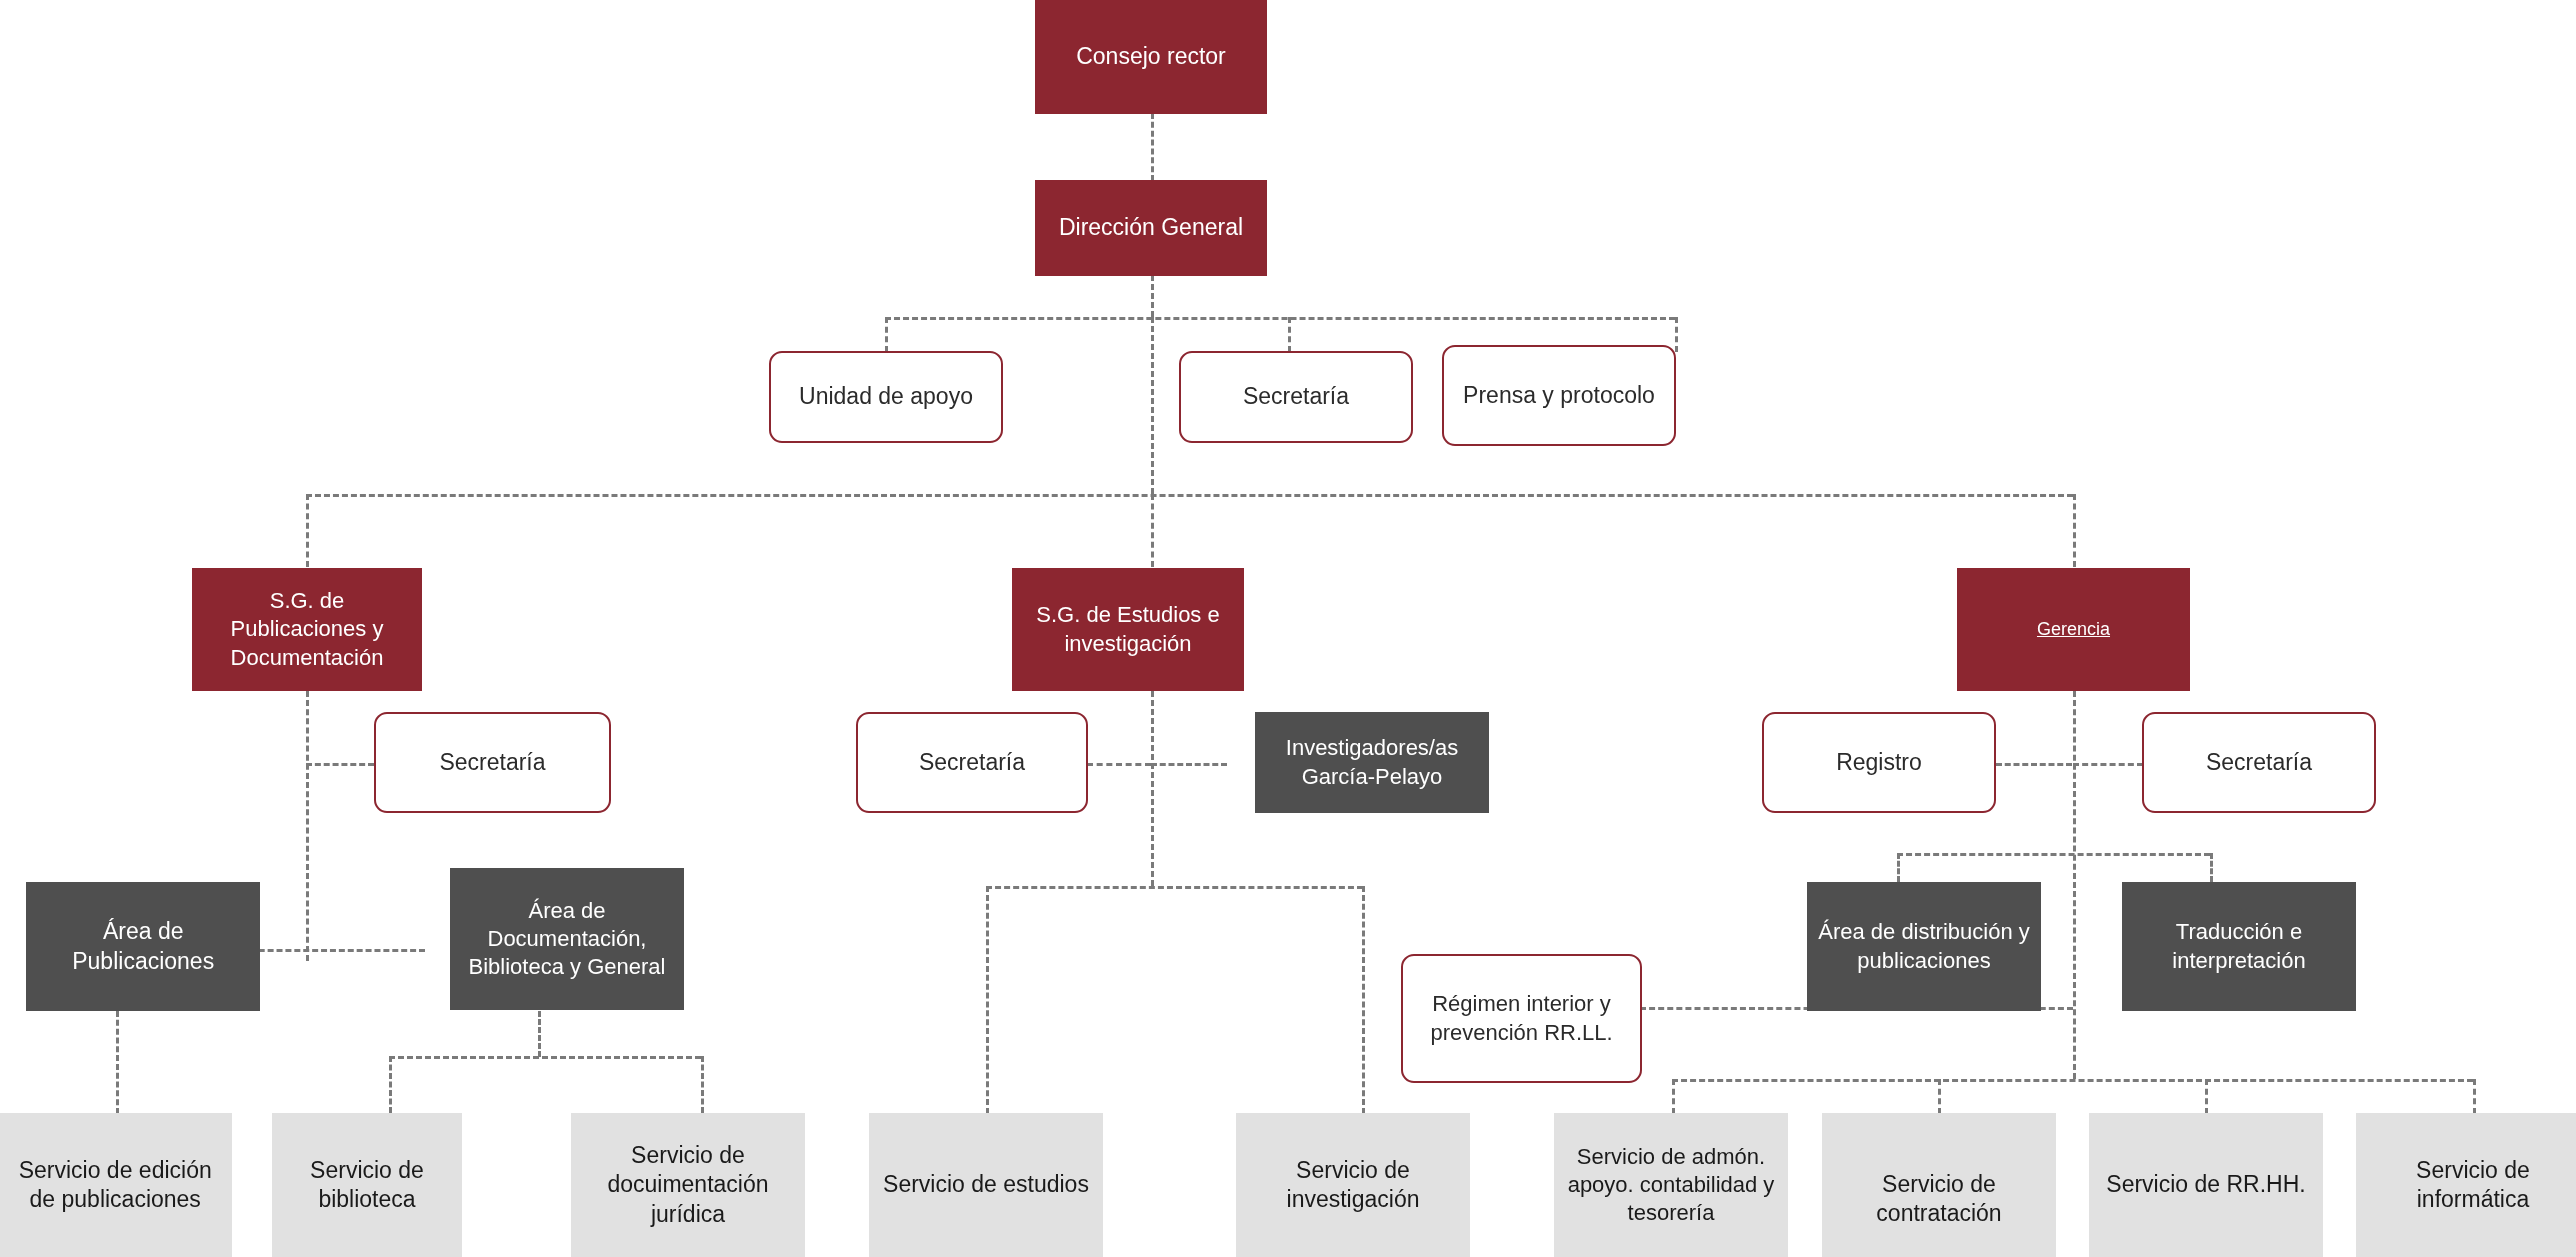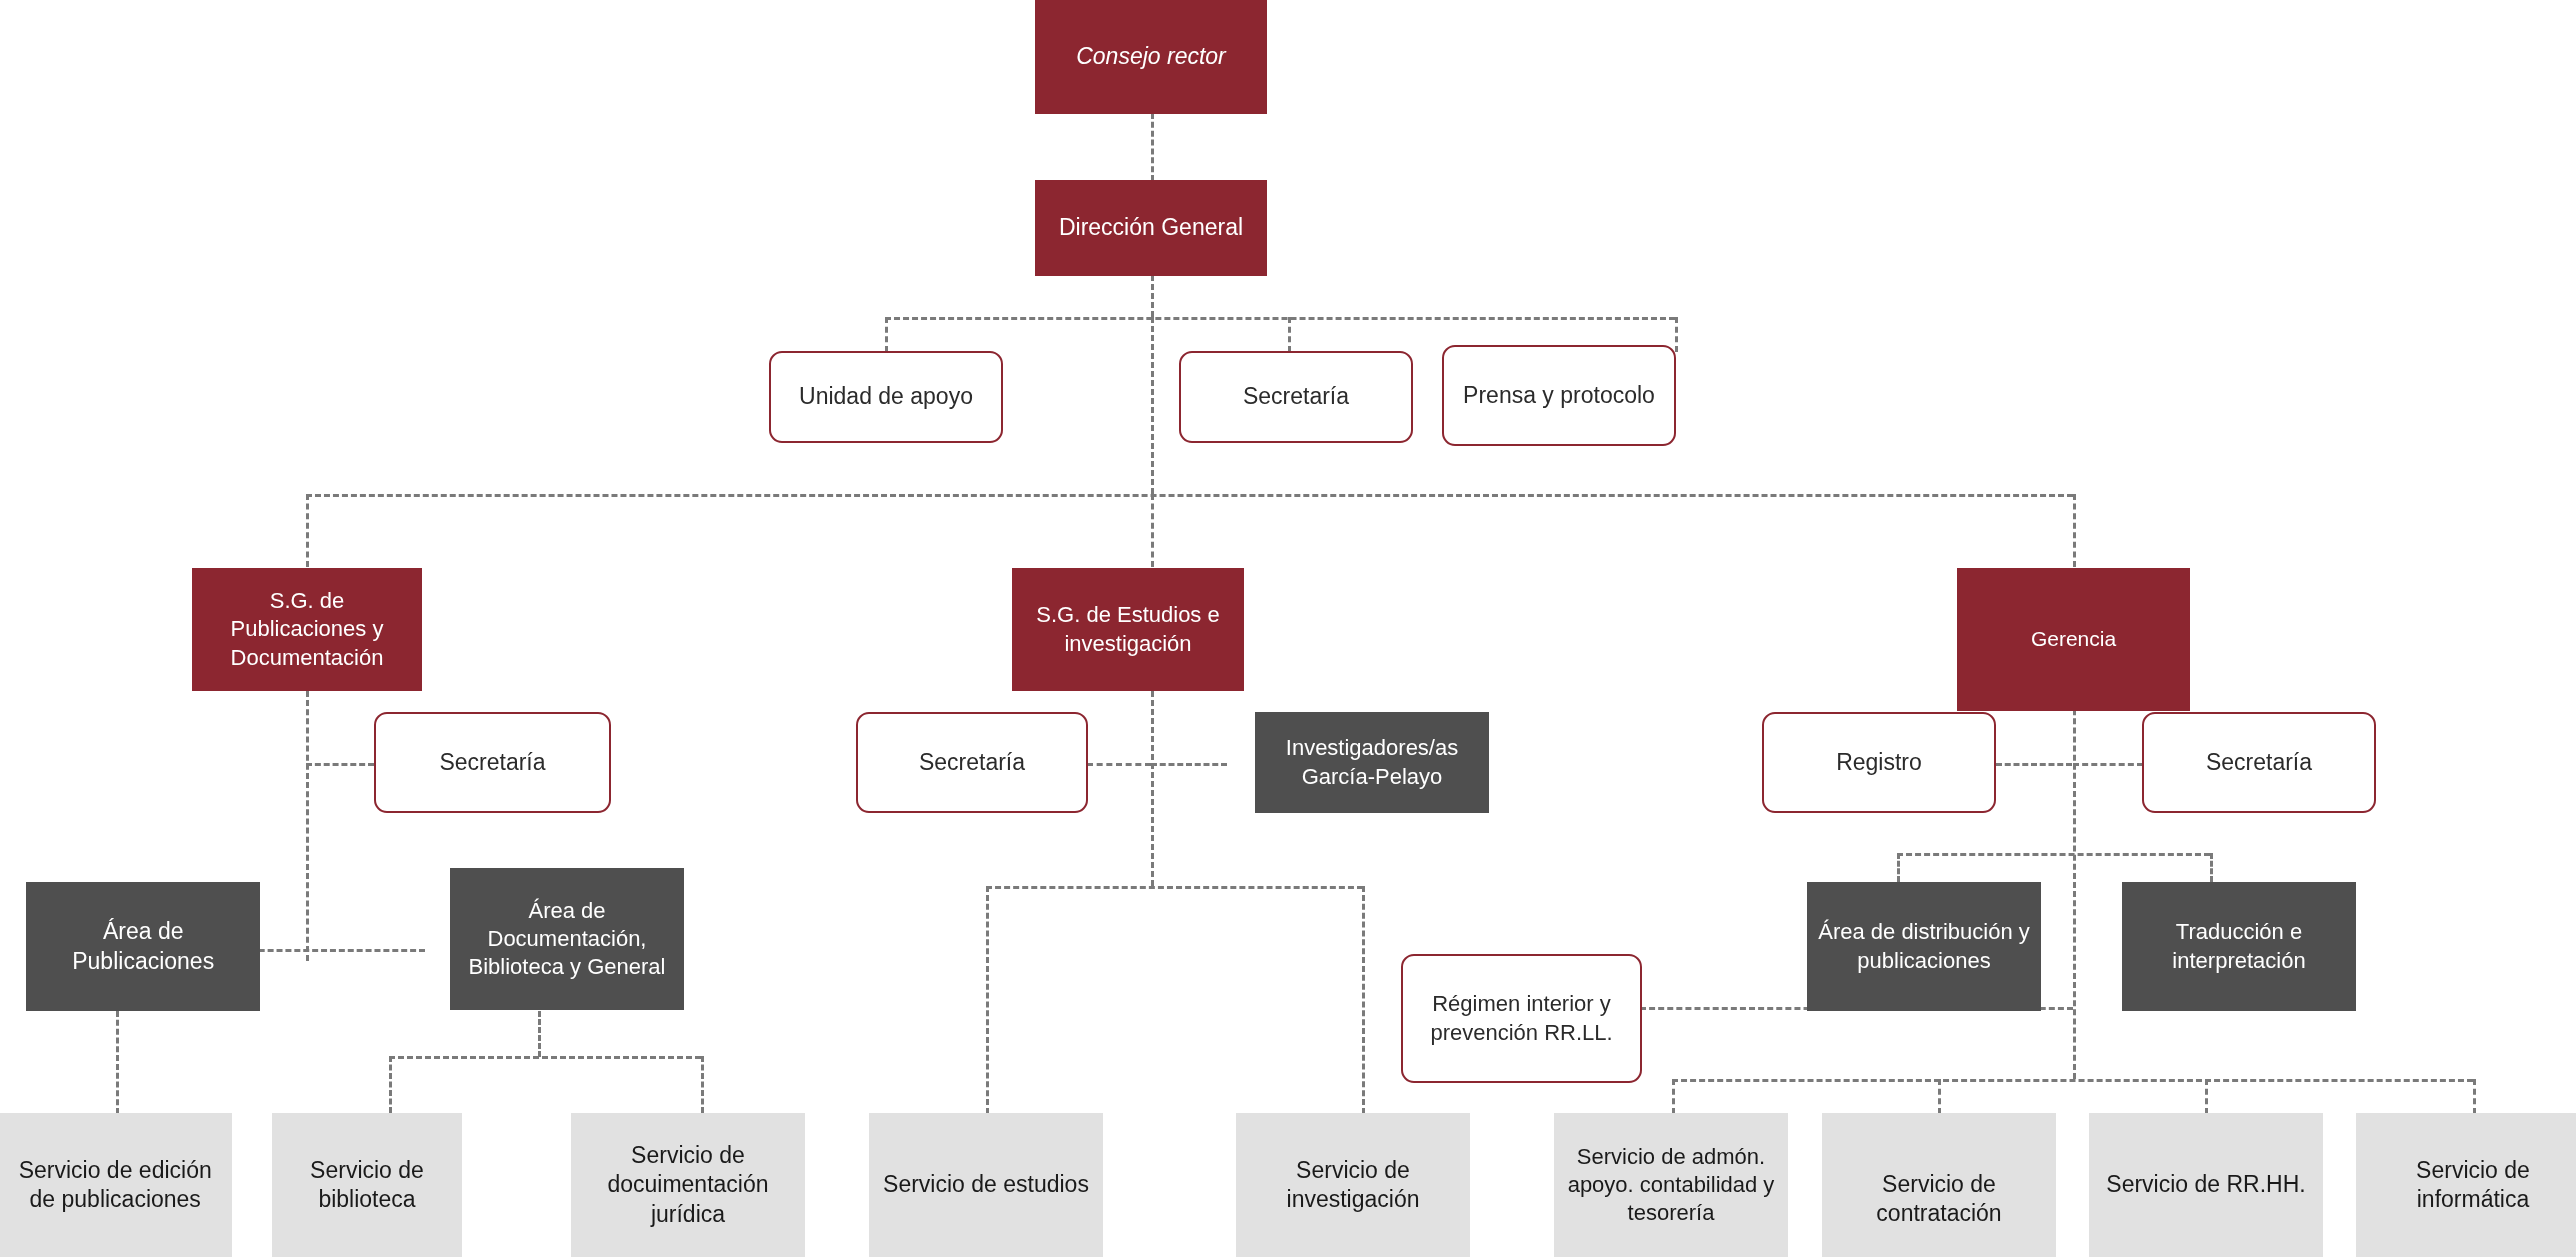--- a/index.html
+++ b/index.html
@@ -115,21 +115,21 @@
   <div class="ln v" style="left:2210px;top:853px;height:29px;"></div>
 
   <div class="ln h" style="left:1640px;top:1007px;width:433px;"></div>
 
   <div class="ln h" style="left:1672px;top:1079px;width:801px;"></div>
   <div class="ln v" style="left:1672px;top:1079px;height:35px;"></div>
   <div class="ln v" style="left:1938px;top:1079px;height:35px;"></div>
   <div class="ln v" style="left:2205px;top:1079px;height:35px;"></div>
   <div class="ln v" style="left:2473px;top:1079px;height:35px;"></div>
 
-  <div class="node v-red" style="left:1035px;top:0px;width:232px;height:114px;font-size:23px;font-style:italic;">
+  <div class="node v-red" style="left:1035px;top:0px;width:232px;height:114px;font-size:23px;">
     <span>Consejo rector</span>
   </div>
 
   <div class="node v-red" style="left:1035px;top:180px;width:232px;height:96px;font-size:23px;">
     <span>Dirección General</span>
   </div>
 
   <div class="node v-outline" style="left:769px;top:351px;width:234px;height:92px;font-size:23px;">
     <span>Unidad de apoyo</span>
   </div>
@@ -139,21 +139,21 @@
   <div class="node v-outline" style="left:1442px;top:345px;width:234px;height:101px;font-size:23px;">
     <span>Prensa y protocolo</span>
   </div>
 
   <div class="node v-red" style="left:192px;top:568px;width:230px;height:123px;font-size:22px;">
     <span>S.G. de Publicaciones y Documentación</span>
   </div>
   <div class="node v-red" style="left:1012px;top:568px;width:232px;height:123px;font-size:22px;">
     <span>S.G. de Estudios e investigación</span>
   </div>
-  <div class="node v-red" style="left:1957px;top:568px;width:233px;height:143px;font-size:21px;">
+  <div class="node v-red" style="left:1957px;top:568px;width:233px;height:123px;font-size:18px;text-decoration:underline;">
     <span>Gerencia</span>
   </div>
 
   <div class="node v-outline" style="left:374px;top:712px;width:237px;height:101px;font-size:23px;">
     <span>Secretaría</span>
   </div>
   <div class="node v-outline" style="left:856px;top:712px;width:232px;height:101px;font-size:23px;">
     <span>Secretaría</span>
   </div>
   <div class="node v-gray" style="left:1227px;top:712px;width:234px;height:101px;font-size:22px;">

